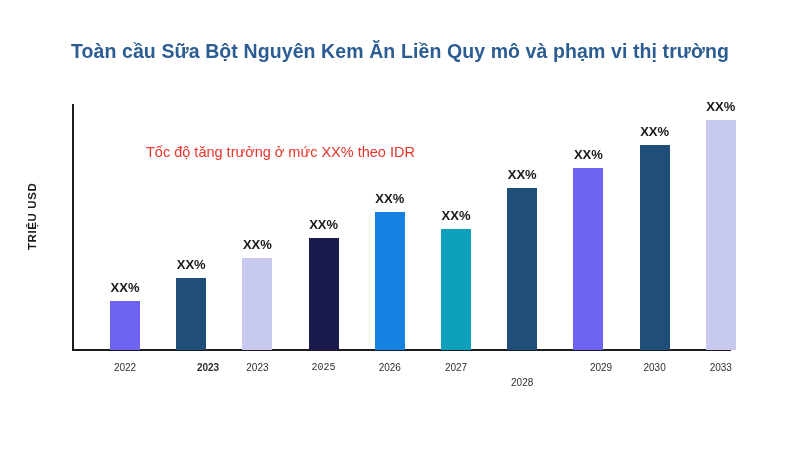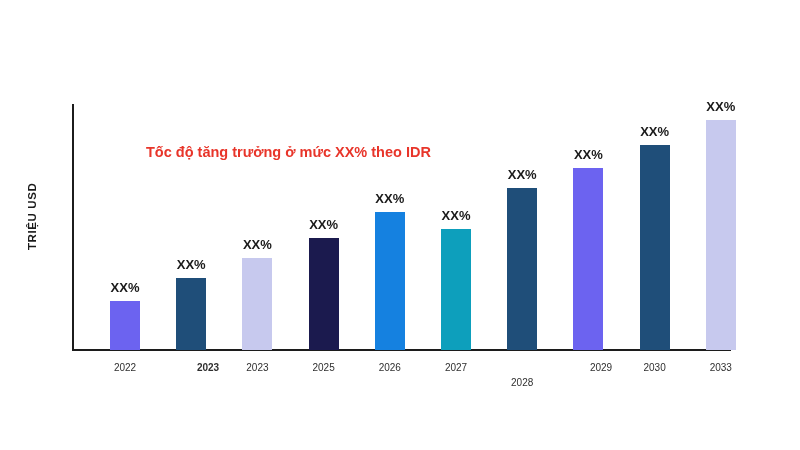--- a/index.html
+++ b/index.html
@@ -48,21 +48,21 @@
     position:absolute;
     left:72px;top:349px;
     width:659px;height:2px;
     background:#1c1c1c;
   }
 
   .growth-note{
     position:absolute;
     left:146px;top:144px;
     font-size:14.5px;
-    font-weight:700;
+    font-weight:400;
     color:#e8352a;
     white-space:nowrap;
   }
 
   .plot{
     position:absolute;
     left:0;top:0;width:800px;height:450px;
     pointer-events:none;
   }
 
@@ -103,20 +103,21 @@
     text-align:center;
     font-size:12.5px;
     color:#2b2b2b;
   }
 </style>
 </head>
 <body>
 
 <div id="chart-root">
 
+  <div class="chart-title">Toàn cầu Sữa Bột Nguyên Kem Ăn Liền Quy mô và phạm vi thị trường</div>
 
   <div class="y-axis-label">TRIỆU USD</div>
 
   <div class="axis-y-line"></div>
   <div class="axis-x-line"></div>
 
   <div class="growth-note">Tốc độ tăng trưởng ở mức XX% theo IDR</div>
 
   <div class="plot" id="plot-area">
       <div class="bar-group" style="left: 93px;">
@@ -131,21 +132,21 @@
       <div class="bar-cat" style="left: 176px; font-weight: bold;">2023</div>
       <div class="bar-group" style="left: 225.4px;">
         <div class="bar" style="height: 92px; background: rgb(199, 201, 238);"></div>
         <div class="bar-value" style="bottom: 98px;">XX%</div>
       </div>
       <div class="bar-cat" style="left: 225.4px;">2023</div>
       <div class="bar-group" style="left: 291.6px;">
         <div class="bar" style="height: 112px; background: rgb(27, 26, 78);"></div>
         <div class="bar-value" style="bottom: 118px;">XX%</div>
       </div>
-      <div class="bar-cat" style="left: 291.6px;">2025</div>
+      <div class="bar-cat" style="left: 291.6px; font-family: Liberation Mono, monospace;">2025</div>
       <div class="bar-group" style="left: 357.8px;">
         <div class="bar" style="height: 138px; background: rgb(21, 129, 224);"></div>
         <div class="bar-value" style="bottom: 144px;">XX%</div>
       </div>
       <div class="bar-cat" style="left: 357.8px;">2026</div>
       <div class="bar-group" style="left: 424px;">
         <div class="bar" style="height: 121px; background: rgb(13, 159, 188);"></div>
         <div class="bar-value" style="bottom: 127px;">XX%</div>
       </div>
       <div class="bar-cat" style="left: 424px;">2027</div>

